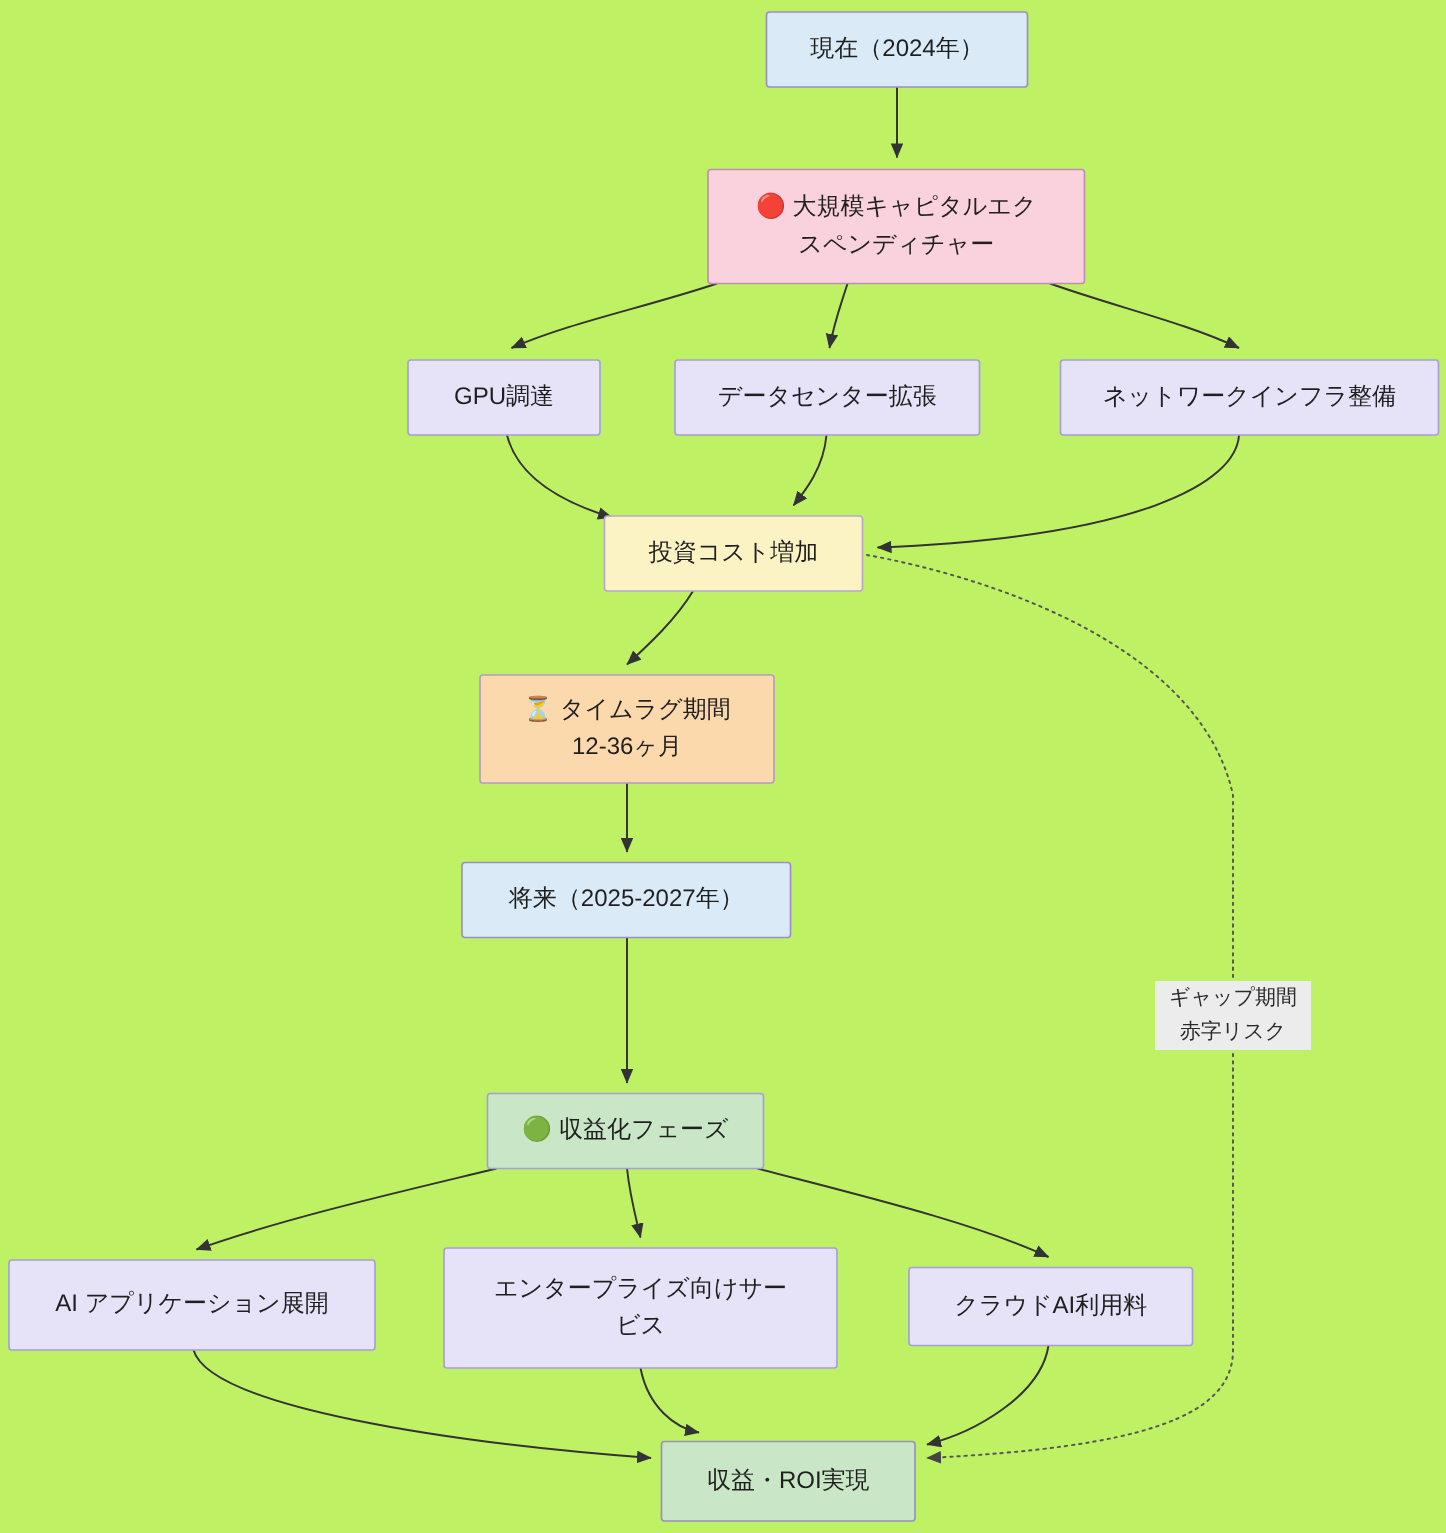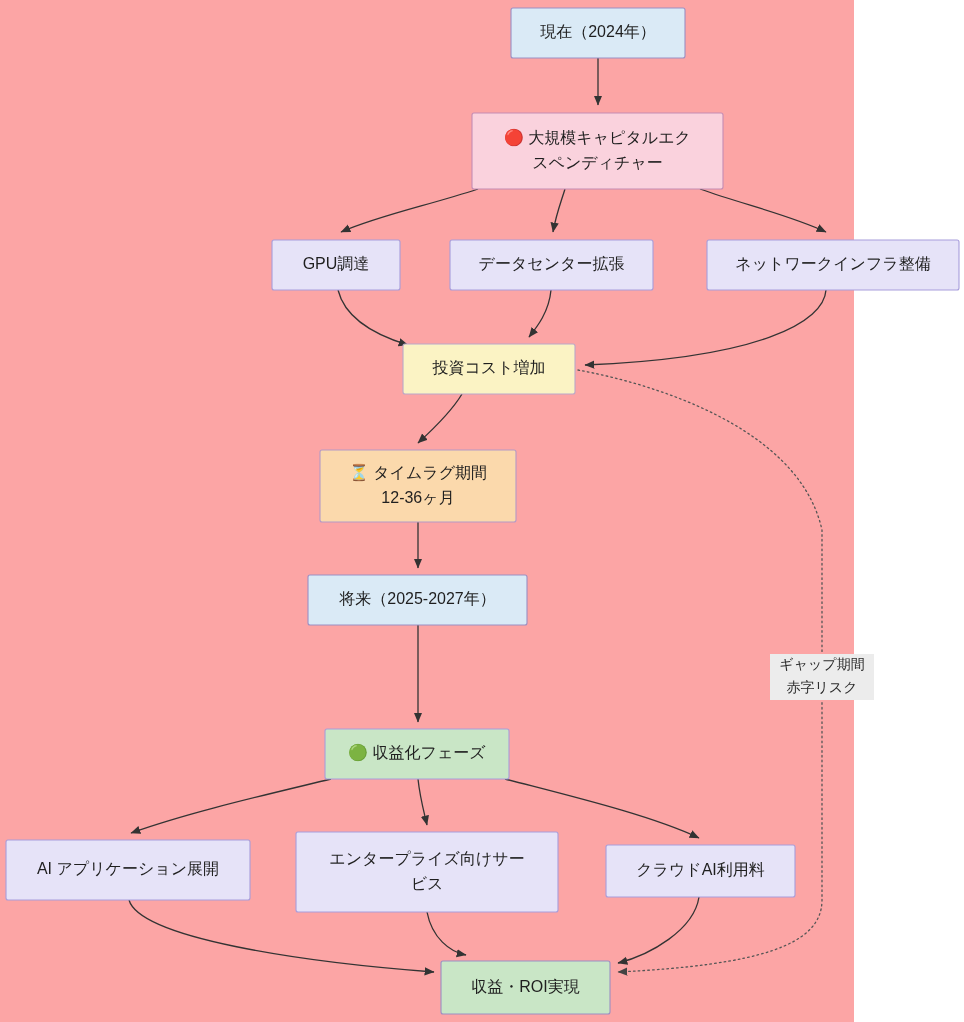--- a/index.html
+++ b/index.html
@@ -9,23 +9,23 @@
     background: #ffffff;
   }
   body {
     width: 964px;
     height: 1022px;
     font-family: "Liberation Sans", "DejaVu Sans", sans-serif;
     overflow: hidden;
   }
   #flow-root {
     position: relative;
-    width: 854px;
+    width: 964px;
     height: 1022px;
-    background: #fca5a5;
+    background: #bef264;
   }
   svg#flow-svg {
     position: absolute;
     left: 0;
     top: 0;
     width: 964px;
     height: 1022px;
     display: block;
   }
   .node-rect {

